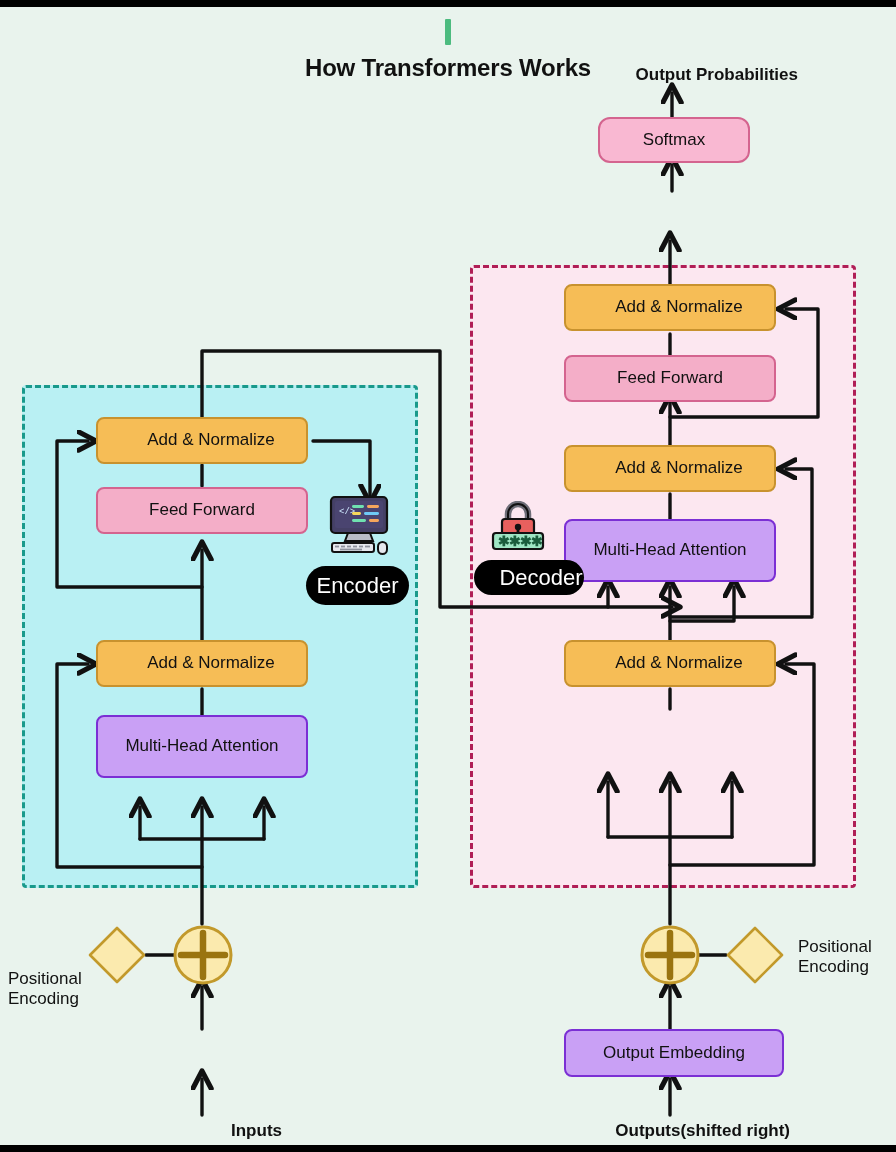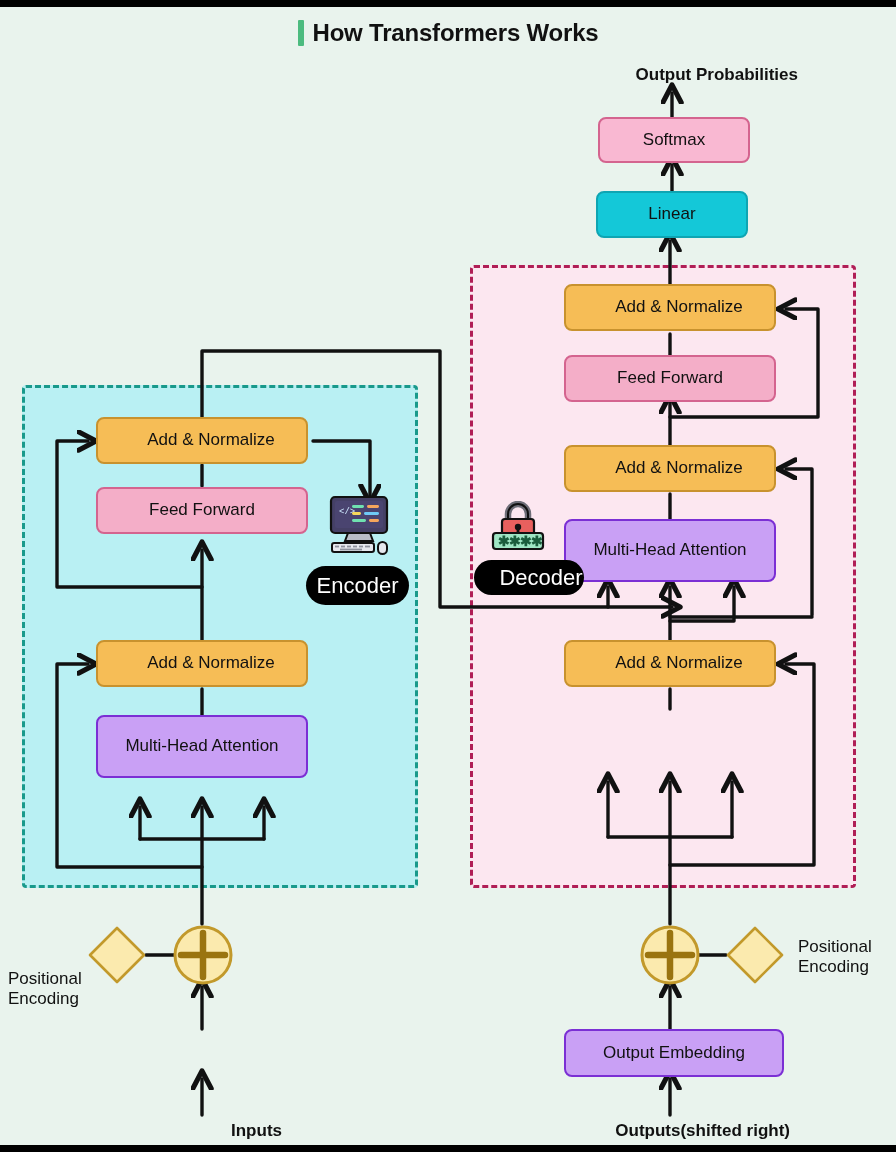--- a/index.html
+++ b/index.html
@@ -28,20 +28,21 @@
   
   .title-wrap {
     position: absolute;
     left: 0; top: 12px;
     width: 896px;
     text-align: center;
     display: flex;
     justify-content: center;
     align-items: center;
     gap: 9px;
+    flex-direction: column;
   }
   .title-bar {
     width: 6px;
     height: 26px;
     background: #4cbb7f;
     border-radius: 1px;
   }
   .title-text {
     font-size: 24px;
     font-weight: bold;
@@ -196,23 +197,22 @@
       <path d="M670,277 L670,234" marker-end="url(#arrowhead)"></path>
 
       <path d="M672,184 L672,158" marker-end="url(#arrowhead)"></path>
 
       <path d="M672,110 L672,86" marker-end="url(#arrowhead)"></path>
     </g>
   </svg>
 
   <div class="lbl lbl-c" style="left:546px; top:58px; width:252px;">Output Probabilities</div>
 
-  <div class="node n-softmax" style="left:598px; top:110px; width:152px; height:46px;">Softmax</div>
-
-  <div class="node n-cyan" style="left:596px; top:184px; width:152px; height:47px;">Linear</div>
+  <div class="node n-softmax" style="left:598px; top:110px; width:152px; height:46px;border-radius:12px;">Softmax</div>
+
 
   <div class="node n-orange" style="left:564px; top:277px; width:212px; height:47px;">Add &amp; Normalize</div>
 
   <div class="node n-pink" style="left:564px; top:348px; width:212px; height:47px;">Feed Forward</div>
 
   <div class="node n-orange" style="left:564px; top:438px; width:212px; height:47px;">Add &amp; Normalize</div>
 
   <div class="node n-purple" style="left:564px; top:512px; width:212px; height:63px;">Multi-Head Attention</div>
 
   <div class="node n-orange" style="left:564px; top:633px; width:212px; height:47px;">Add &amp; Normalize</div>

